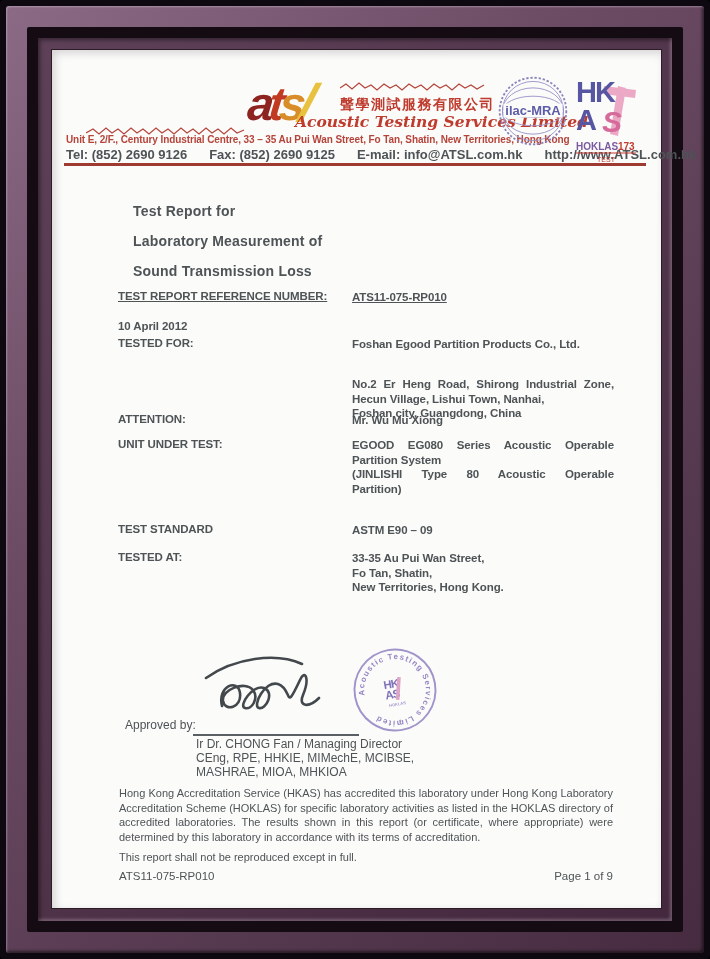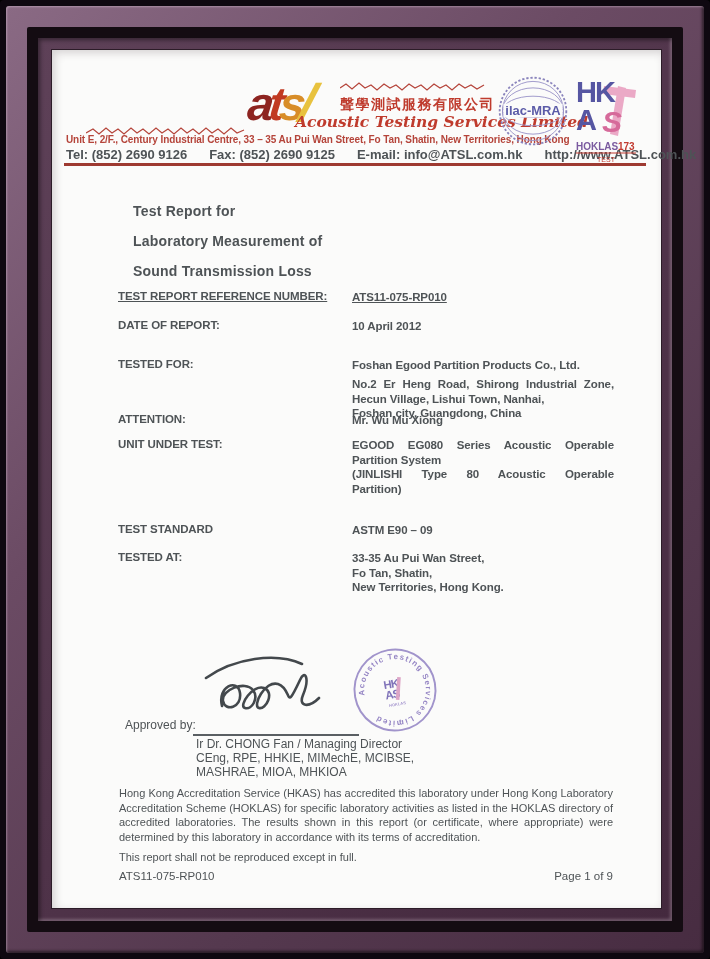--- a/index.html
+++ b/index.html
@@ -113,25 +113,24 @@
     <div>Laboratory Measurement of</div>
     <div>Sound Transmission Loss</div>
   </div>
 
   <div class="row" style="top:240px;text-decoration:underline;">
     <div class="lbl">TEST REPORT REFERENCE NUMBER:</div>
     <div class="val">ATS11-075-RP010</div>
   </div>
 
   <div class="row" style="top:269px;">
-    <div class="lbl">DATE OF REPORT:</div>
     <div class="val">10 April 2012</div>
   </div>
 
-  <div class="row" style="top:308px;">
+  <div class="row" style="top:287px;">
     <div class="lbl">TESTED FOR:</div>
     <div class="val">Foshan Egood Partition Products Co., Ltd.</div>
   </div>
 
   <div class="row" style="top:327px;">
     <div class="lbl"></div>
     <div class="val">
       <div class="jline">No.2 Er Heng Road, Shirong Industrial Zone,</div>
       <div>Hecun Village, Lishui Town, Nanhai,</div>
       <div>Foshan city, Guangdong, China</div>

